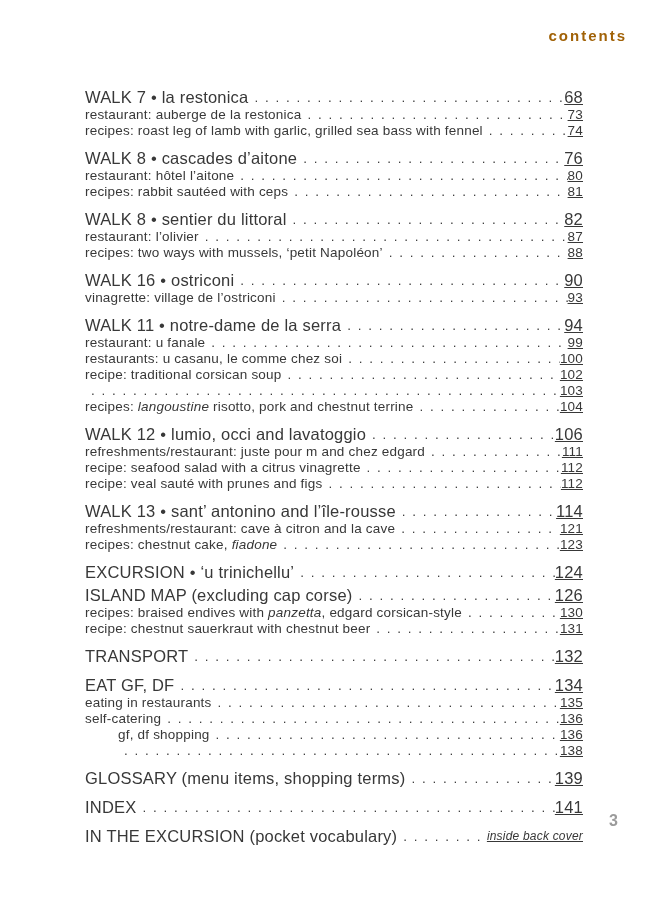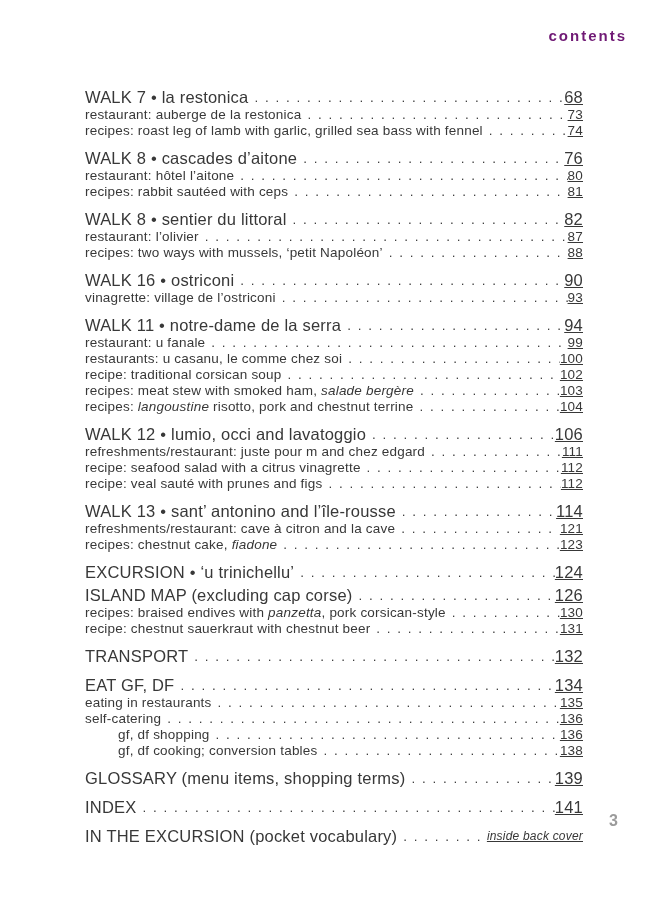--- a/index.html
+++ b/index.html
@@ -10,21 +10,21 @@
     color: #383838;
     position: relative;
     overflow: hidden;
   }
   .contents-label {
     position: absolute;
     top: 27px; right: 29px;
     font-size: 15px;
     font-weight: bold;
     letter-spacing: 2px;
-    color: #701a75;
+    color: #a16207;
   }
   .toc {
     position: absolute;
     left: 85px; top: 88px;
     width: 498px;
   }
   .group { margin-bottom: 10px; }
   .group.gap-sm { margin-bottom: 4px; }
   .row {
     display: flex;
@@ -144,21 +144,20 @@
         <span class="t"><span>restaurants: u casanu, le comme chez soi</span></span>
         <span class="dots">. . . . . . . . . . . . . . . . . . . . . . . . . . . . . . . . . . . . . . . . . . . . . . . . . . . . . . . . . . . . . . . . . . . . . . . . . . . . . . . . . . . . . . . . . . </span>
         <span class="pg">100</span>
       </div>
       <div class="row sub">
         <span class="t"><span>recipe: traditional corsican soup</span></span>
         <span class="dots">. . . . . . . . . . . . . . . . . . . . . . . . . . . . . . . . . . . . . . . . . . . . . . . . . . . . . . . . . . . . . . . . . . . . . . . . . . . . . . . . . . . . . . . . . . </span>
         <span class="pg">102</span>
       </div>
       <div class="row sub">
-        <span class="t"><span>recipes: meat stew with smoked ham, </span><span class="it">salade bergère</span></span>
         <span class="dots">. . . . . . . . . . . . . . . . . . . . . . . . . . . . . . . . . . . . . . . . . . . . . . . . . . . . . . . . . . . . . . . . . . . . . . . . . . . . . . . . . . . . . . . . . . </span>
         <span class="pg">103</span>
       </div>
       <div class="row sub">
         <span class="t"><span>recipes: </span><span class="it">langoustine</span><span> risotto, pork and chestnut terrine</span></span>
         <span class="dots">. . . . . . . . . . . . . . . . . . . . . . . . . . . . . . . . . . . . . . . . . . . . . . . . . . . . . . . . . . . . . . . . . . . . . . . . . . . . . . . . . . . . . . . . . . </span>
         <span class="pg">104</span>
       </div>
     </div>
     <div class="group">
@@ -207,21 +206,21 @@
         <span class="pg">124</span>
       </div>
     </div>
     <div class="group">
       <div class="row heading">
         <span class="t"><span>ISLAND MAP (excluding cap corse)</span></span>
         <span class="dots">. . . . . . . . . . . . . . . . . . . . . . . . . . . . . . . . . . . . . . . . . . . . . . . . . . . . . . . . . . . . . . . . . . . . . . . . . . . . . . . . . . . . . . . . . . </span>
         <span class="pg">126</span>
       </div>
       <div class="row sub">
-        <span class="t"><span>recipes: braised endives with </span><span class="it">panzetta</span><span>, pork corsican-style</span></span>
+        <span class="t"><span>recipes: braised endives with </span><span class="it">panzetta</span><span>, edgard corsican-style</span></span>
         <span class="dots">. . . . . . . . . . . . . . . . . . . . . . . . . . . . . . . . . . . . . . . . . . . . . . . . . . . . . . . . . . . . . . . . . . . . . . . . . . . . . . . . . . . . . . . . . . </span>
         <span class="pg">130</span>
       </div>
       <div class="row sub">
         <span class="t"><span>recipe: chestnut sauerkraut with chestnut beer</span></span>
         <span class="dots">. . . . . . . . . . . . . . . . . . . . . . . . . . . . . . . . . . . . . . . . . . . . . . . . . . . . . . . . . . . . . . . . . . . . . . . . . . . . . . . . . . . . . . . . . . </span>
         <span class="pg">131</span>
       </div>
     </div>
     <div class="group">
@@ -246,21 +245,20 @@
         <span class="t"><span>self-catering</span></span>
         <span class="dots">. . . . . . . . . . . . . . . . . . . . . . . . . . . . . . . . . . . . . . . . . . . . . . . . . . . . . . . . . . . . . . . . . . . . . . . . . . . . . . . . . . . . . . . . . . </span>
         <span class="pg">136</span>
       </div>
       <div class="row indent">
         <span class="t"><span>gf, df shopping</span></span>
         <span class="dots">. . . . . . . . . . . . . . . . . . . . . . . . . . . . . . . . . . . . . . . . . . . . . . . . . . . . . . . . . . . . . . . . . . . . . . . . . . . . . . . . . . . . . . . . . . </span>
         <span class="pg">136</span>
       </div>
       <div class="row indent">
-        <span class="t"><span>gf, df cooking; conversion tables</span></span>
         <span class="dots">. . . . . . . . . . . . . . . . . . . . . . . . . . . . . . . . . . . . . . . . . . . . . . . . . . . . . . . . . . . . . . . . . . . . . . . . . . . . . . . . . . . . . . . . . . </span>
         <span class="pg">138</span>
       </div>
     </div>
     <div class="group">
       <div class="row heading">
         <span class="t"><span>GLOSSARY (menu items, shopping terms)</span></span>
         <span class="dots">. . . . . . . . . . . . . . . . . . . . . . . . . . . . . . . . . . . . . . . . . . . . . . . . . . . . . . . . . . . . . . . . . . . . . . . . . . . . . . . . . . . . . . . . . . </span>
         <span class="pg">139</span>
       </div>

